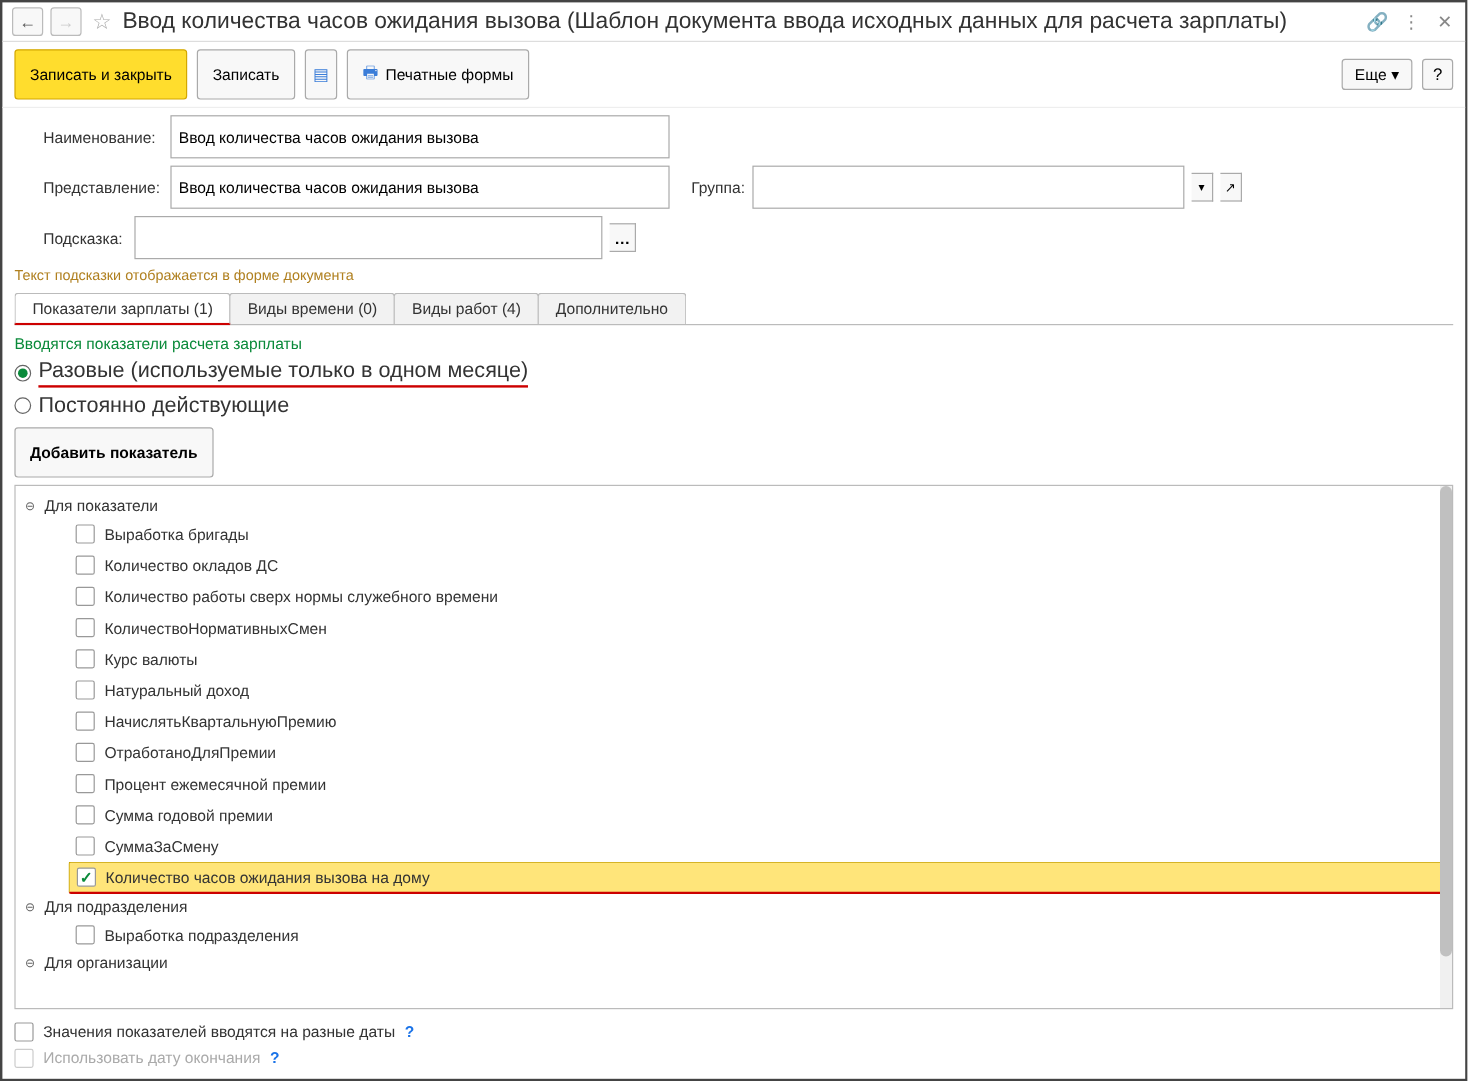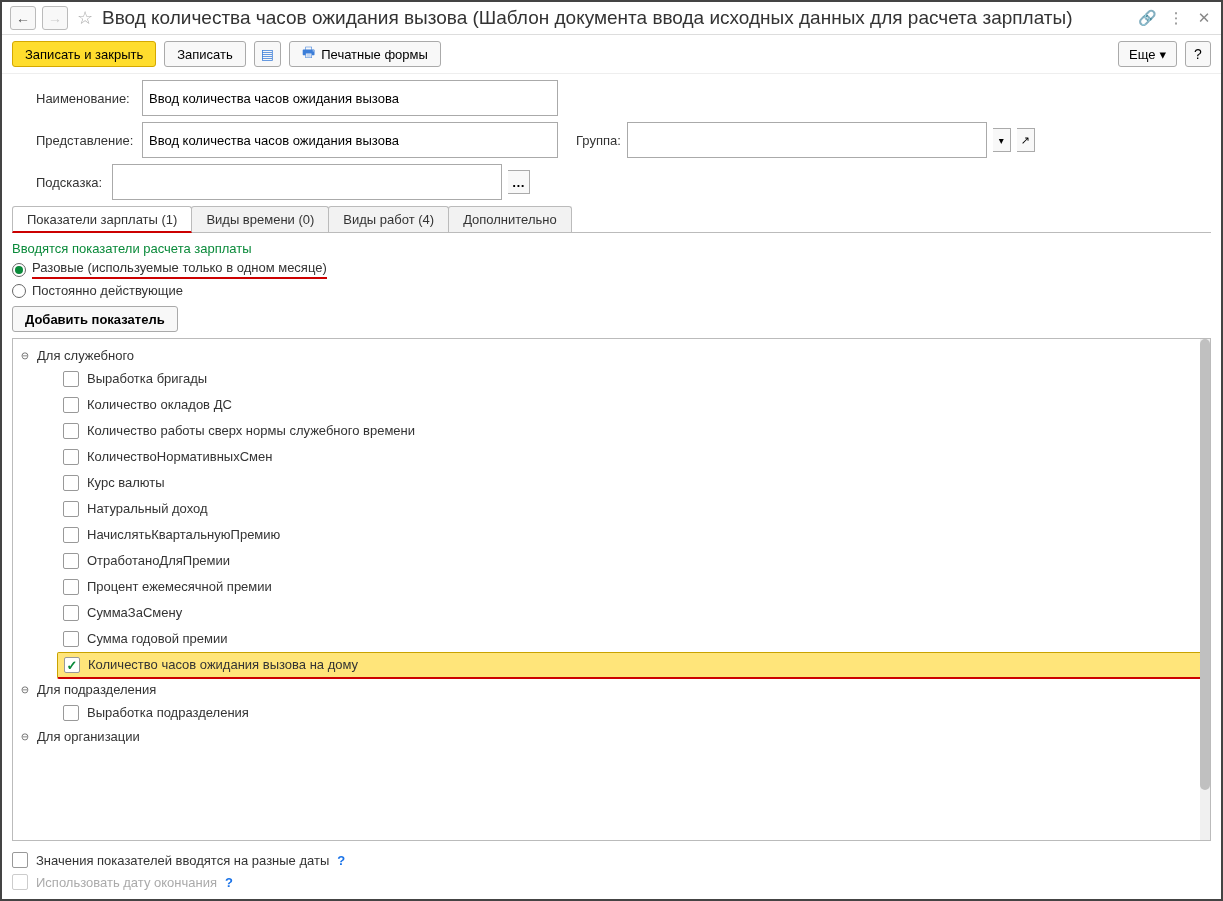--- a/index.html
+++ b/index.html
@@ -45,21 +45,21 @@
   .toolbar {
     display: flex; align-items: center;
     padding: 6px 10px; gap: 8px;
     border-bottom: 1px solid #eee;
   }
   .btn {
     border: 1px solid #aaa; background: #f8f8f8;
     border-radius: 3px; padding: 4px 12px;
     cursor: pointer; font-size: 13px;
     display: inline-flex; align-items: center; gap: 6px;
-    height: 26px;
+    height: 42px;
   }
   .btn-primary {
     background: #ffdd2d; border-color: #d4a800;
     font-weight: 500;
   }
   .btn-icon-only { padding: 2px 6px; }
   .spacer { flex: 1; }
   .more-btn {
     border: 1px solid #aaa; background: #f8f8f8;
     border-radius: 3px; padding: 4px 10px;
@@ -127,21 +127,21 @@
   .tab.active {
     background: #fff; position: relative;
     border-bottom: 1px solid #fff; margin-bottom: -1px;
   }
   .tab.active.highlighted {
     border-bottom: 2px solid #c00; padding-bottom: 4px;
   }
   .section-label { color: #0a8a3a; font-size: 13px; margin-bottom: 4px; }
   .radio-row {
     display: flex; align-items: center; gap: 6px;
-    margin-bottom: 4px; font-size: 13px;
+    margin-bottom: 4px; font-size: 18px;
   }
   .radio {
     width: 14px; height: 14px; border-radius: 50%;
     border: 1px solid #666; display: inline-flex;
     align-items: center; justify-content: center;
     cursor: pointer;
   }
   .radio.checked::after {
     content: ''; width: 8px; height: 8px;
     background: #0a8a3a; border-radius: 50%;
@@ -161,21 +161,21 @@
     padding: 3px 0; display: flex; align-items: center; gap: 6px;
   }
   .tree-toggle {
     width: 12px; height: 12px;
     display: inline-flex; align-items: center; justify-content: center;
     font-size: 10px; cursor: pointer; color: #666;
   }
   .tree-group-label { font-size: 13px; }
   .tree-children { padding-left: 44px; }
   .tree-item {
-    display: flex; align-items: flex-start; gap: 8px;
+    display: flex; align-items: center; gap: 8px;
     padding: 5px 0;
   }
   .checkbox {
     width: 16px; height: 16px; border: 1px solid #999;
     border-radius: 2px; display: inline-flex;
     align-items: center; justify-content: center;
     cursor: pointer; background: #fff;
   }
   .checkbox.checked {
     color: #0a8a3a; font-weight: bold;
@@ -183,21 +183,21 @@
   .tree-item-label { font-size: 13px; }
   .tree-item.highlighted {
     background: #ffe57a;
     border: 1px solid #c9a200;
     border-bottom: 2px solid #c00;
     border-radius: 2px; padding: 4px 6px;
     margin-left: -6px;
   }
   .footer-checks { margin-top: 8px; }
   .footer-check-row {
-    display: flex; align-items: center; gap: 8px;
+    display: flex; align-items: flex-start; gap: 8px;
     padding: 3px 0; font-size: 13px;
   }
   .footer-check-row.disabled { color: #aaa; }
   .footer-check-row .checkbox.disabled { border-color: #ccc; }
   .help-q {
     color: #1a73e8; font-weight: bold; cursor: pointer;
   }
   .scrollbar-track {
     width: 10px; position: absolute;
     right: 0; top: 0; bottom: 0;
@@ -261,20 +261,21 @@
       <button class="dropdown-btn">▾</button>
       <button class="open-btn">↗</button>
     </div>
 
     <div class="form-row">
       <span class="form-label" style="width:70px">Подсказка:</span>
       <input class="form-input w-hint" type="text" value="" style="">
       <button class="ellipsis-btn">…</button>
     </div>
 
+    <div class="hint-text">Текст подсказки отображается в форме документа</div>
 
     <div class="tabs">
       <div class="tab active highlighted">Показатели зарплаты (1)</div>
       <div class="tab">Виды времени (0)</div>
       <div class="tab">Виды работ (4)</div>
       <div class="tab">Дополнительно</div>
     </div>
 
     <div class="section-label">Вводятся показатели расчета зарплаты</div>
 
@@ -286,21 +287,21 @@
       <span class="radio"></span>
       <span>Постоянно действующие</span>
     </div>
 
     <div><button class="btn btn-add">Добавить показатель</button></div>
 
     <div class="tree-container">
 
       <div class="tree-node">
         <span class="tree-toggle">⊖</span>
-        <span class="tree-group-label">Для служебного</span>
+        <span class="tree-group-label">Для показатели</span>
       </div>
       <div class="tree-children">
         <div class="tree-item">
             <span class="checkbox"></span>
             <span class="tree-item-label">Выработка бригады</span>
           </div>
         <div class="tree-item">
             <span class="checkbox"></span>
             <span class="tree-item-label">Количество окладов ДС</span>
           </div>
@@ -327,25 +328,25 @@
         <div class="tree-item">
             <span class="checkbox"></span>
             <span class="tree-item-label">ОтработаноДляПремии</span>
           </div>
         <div class="tree-item">
             <span class="checkbox"></span>
             <span class="tree-item-label">Процент ежемесячной премии</span>
           </div>
         <div class="tree-item">
             <span class="checkbox"></span>
+            <span class="tree-item-label">Сумма годовой премии</span>
+          </div>
+        <div class="tree-item">
+            <span class="checkbox"></span>
             <span class="tree-item-label">СуммаЗаСмену</span>
-          </div>
-        <div class="tree-item">
-            <span class="checkbox"></span>
-            <span class="tree-item-label">Сумма годовой премии</span>
           </div>
         <div class="tree-item highlighted">
           <span class="checkbox checked">✓</span>
           <span class="tree-item-label">Количество часов ожидания вызова на дому</span>
         </div>
       </div>
 
       <div class="tree-node">
         <span class="tree-toggle">⊖</span>
         <span class="tree-group-label">Для подразделения</span>

